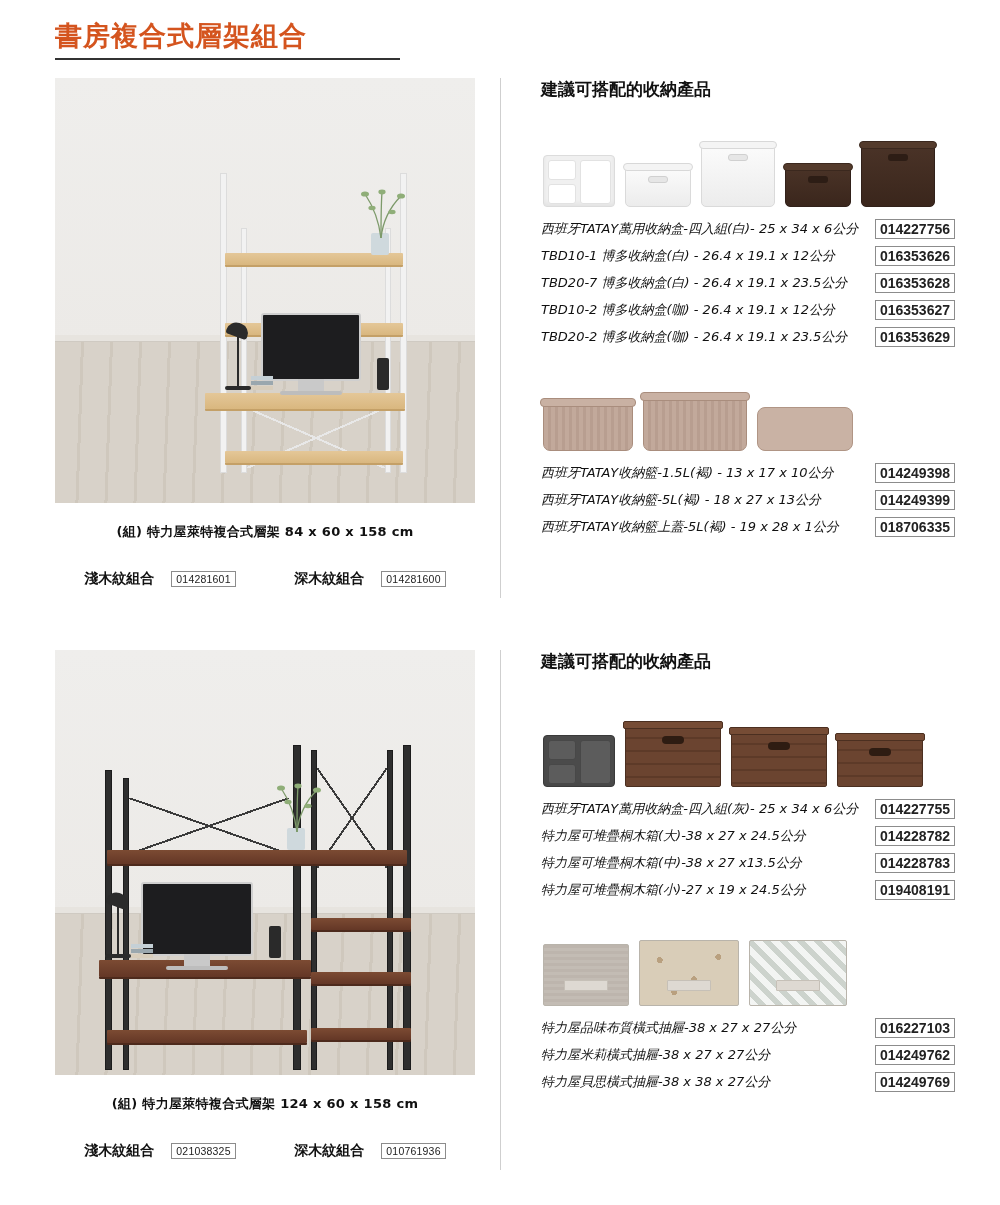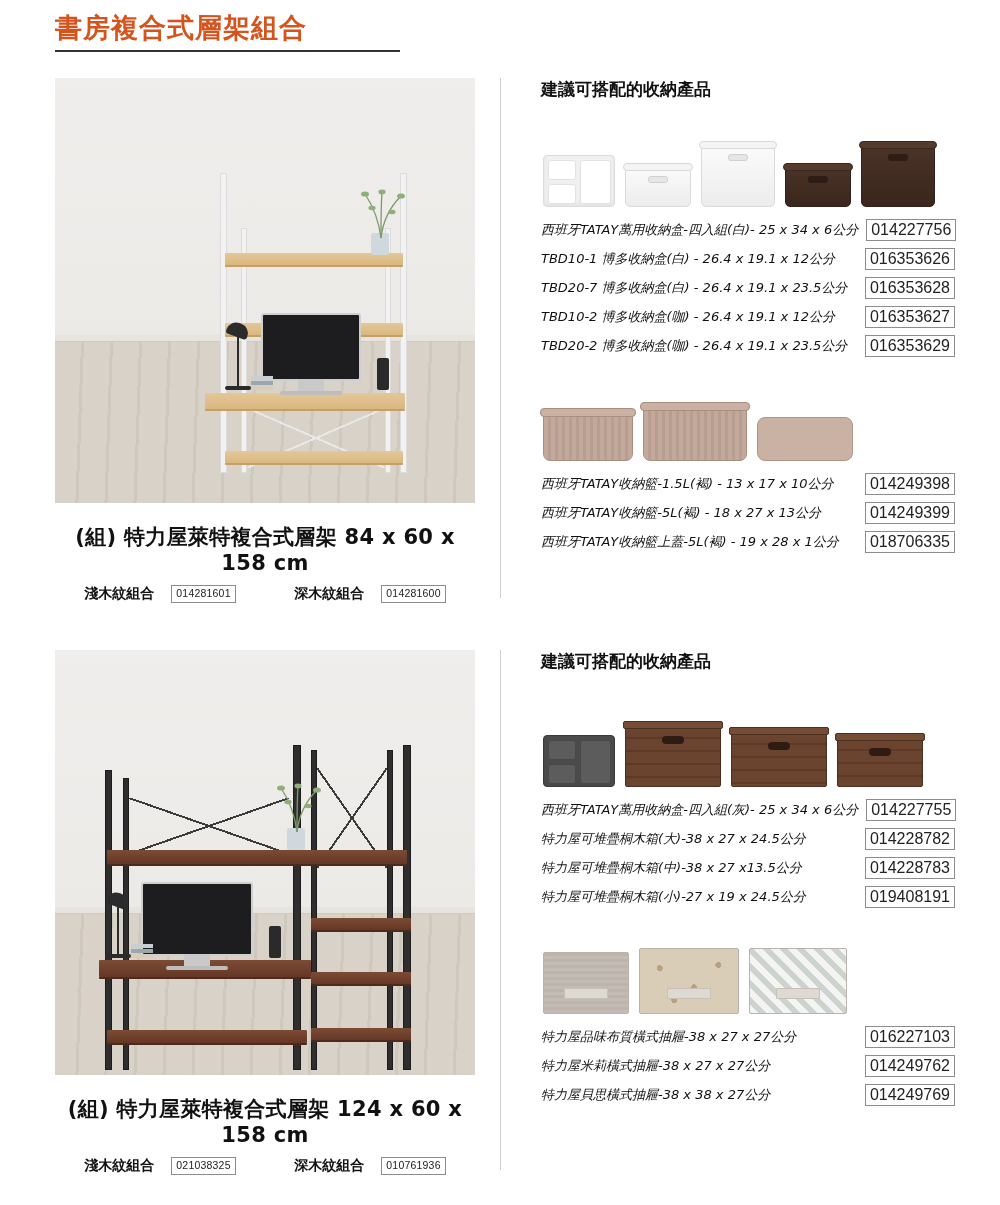--- a/index.html
+++ b/index.html
@@ -12,21 +12,21 @@
   .page {
     position: relative;
     width: 1000px; height: 1205px;
     background: #fff;
     overflow: hidden;
   }
 
   
   .title-wrap {
     position: absolute;
-    left: 55px; top: 12px; width: 420px;
+    left: 55px; top: 20px; width: 420px;
   }
   .page-title {
     font-size: 27px;
     font-weight: bold;
     color: #d4541e;
     letter-spacing: 1px;
     line-height: 1.2;
     padding-bottom: 6px;
   }
   .title-rule {
@@ -140,37 +140,38 @@
   }
   .speaker {
     position: absolute; background: #2a2a2a; border-radius: 2px;
   }
   .book-stack { position: absolute; }
   .book-stack i { display: block; height: 4px; margin-bottom: 1px; }
 
   
   .caption {
     margin-top: 20px;
-    font-size: 21px;
+    font-size: 13px;
     font-weight: bold;
     color: #111;
     text-align: center;
     letter-spacing: .3px;
   }
   .variant-row {
     margin-top: 10px;
     display: flex;
     justify-content: space-around;
     align-items: center;
     font-size: 14px;
     color: #111;
   }
   .variant {
-    display: flex; gap: 17px;
+    display: flex; align-items: center; gap: 17px;
     font-weight: bold;
+    margin-top: 19px;
   }
   .sku {
     font-weight: normal;
     font-size: 10.5px;
     color: #222;
     border: 1px solid #8c8c8c;
     padding: 1px 4px;
     letter-spacing: .2px;
     white-space: nowrap;
     font-family: "Liberation Sans", sans-serif;
@@ -199,25 +200,26 @@
     align-items: center;
     font-size: 13px;
     color: #111;
     margin-bottom: 7px;
     white-space: nowrap;
   }
   .item-name { flex: 0 0 auto; font-style: italic; }
   .item-spacer { flex: 1 1 auto; min-width: 8px; }
   .item-sku {
     flex: 0 0 auto;
-    font-size: 16px;
+    font-size: 14px;
     border: 1px solid #8c8c8c;
     padding: 1px 4px;
     font-family: "Liberation Sans", sans-serif;
     color: #222;
+    font-weight: bold;
   }
 
   
   .tray {
     width: 72px; height: 52px;
     background: #f0f0f0;
     border: 1px solid #dcdcdc;
     border-radius: 4px;
     position: relative;
     box-shadow: inset 0 -3px 4px rgba(0,0,0,.05);

